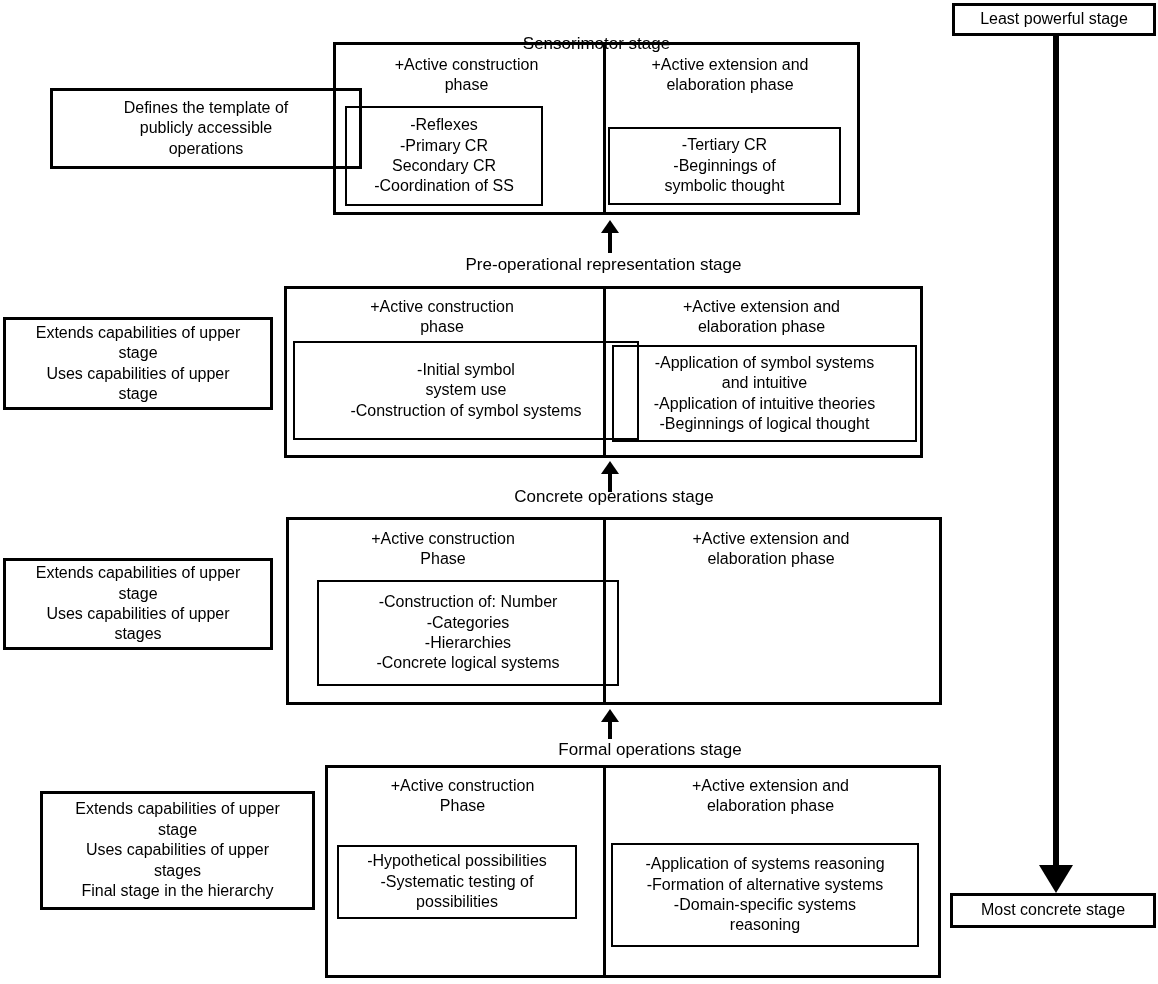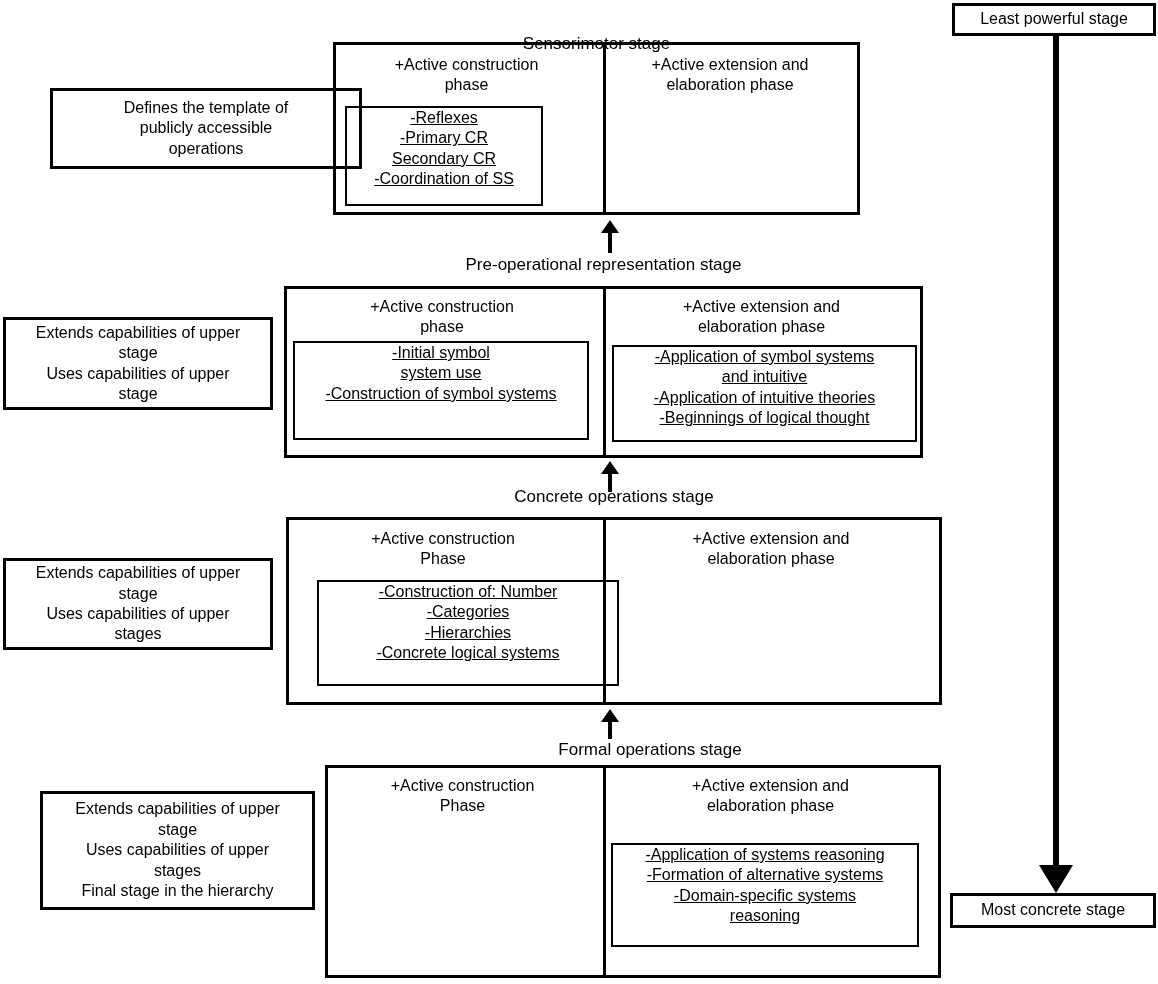--- a/index.html
+++ b/index.html
@@ -4,21 +4,21 @@
 <style>
   html,body{margin:0;padding:0;background:#ffffff;}
   #canvas{
     position:relative;width:1158px;height:984px;background:#ffffff;
     font-family:"Liberation Sans","DejaVu Sans",sans-serif;
     color:#000;overflow:hidden;
   }
   .abs{position:absolute;box-sizing:border-box;}
   .stage-box{border:3px solid #000;display:flex;}
   .col-left{border-right:3px solid #000;height:100%;}
-  .inner-box{border:2px solid #000;display:flex;justify-content:center;text-align:center;text-decoration:underline;}
+  .inner-box{border:2px solid #000;display:flex;align-items:center;justify-content:center;text-align:center;}
   .note-box{border:3px solid #000;display:flex;align-items:center;justify-content:center;text-align:center;}
   .lbl{text-align:center;font-size:17px;line-height:1.25;}
   .pre{white-space:pre-line;}
   .txt{font-size:16px;line-height:1.28;text-align:center;}
   
   .uparrow{width:22px;display:flex;flex-direction:column;align-items:center;}
   .uparrow .head{width:0;height:0;border-left:9px solid transparent;border-right:9px solid transparent;border-bottom:13px solid #000;}
   .uparrow .shaft{width:4px;flex:1;background:#000;}
   
   .axis-shaft{width:6px;background:#000;}
@@ -37,41 +37,46 @@
   <div class="abs txt pre" style="left:333px;top:55px;width:267px;">+Active construction
 phase</div>
   <div class="abs txt pre" style="left:600px;top:55px;width:260px;">+Active extension and
 elaboration phase</div>
   <div class="abs inner-box" style="left:345px;top:106px;width:198px;height:100px;">
     <div class="txt pre">-Reflexes
 -Primary CR
 Secondary CR
 -Coordination of SS</div>
   </div>
+  <div class="abs inner-box" style="left:608px;top:127px;width:233px;height:78px;">
+    <div class="txt pre">-Tertiary CR
+-Beginnings of
+symbolic thought</div>
+  </div>
   <div class="abs note-box" style="left:50px;top:88px;width:312px;height:81px;">
     <div class="txt pre">Defines the template of
 publicly accessible
 operations</div>
   </div>
 
   <div class="abs uparrow" style="left:599px;top:220px;height:33px;">
     <div class="head"></div>
     <div class="shaft"></div>
   </div>
 
   <div class="abs lbl" style="left:284px;top:254px;width:639px;">Pre-operational representation stage</div>
   <div class="abs stage-box" style="left:284px;top:286px;width:639px;height:172px;">
     <div class="col-left" style="width:316px;"></div>
     <div style="flex:1;"></div>
   </div>
   <div class="abs txt pre" style="left:284px;top:297px;width:316px;">+Active construction
 phase</div>
   <div class="abs txt pre" style="left:600px;top:297px;width:323px;">+Active extension and
 elaboration phase</div>
-  <div class="abs inner-box" style="left:293px;top:341px;width:296px;height:99px;">
+  <div class="abs inner-box" style="left:293px;top:341px;width:346px;height:99px;">
     <div class="txt pre">-Initial symbol
 system use
 -Construction of symbol systems</div>
   </div>
   <div class="abs inner-box" style="left:612px;top:345px;width:305px;height:97px;">
     <div class="txt pre">-Application of symbol systems
 and intuitive
 -Application of intuitive theories
 -Beginnings of logical thought</div>
   </div>
@@ -116,20 +121,25 @@
 
   <div class="abs lbl" style="left:342px;top:731px;width:616px;margin-top:8px;">Formal operations stage</div>
   <div class="abs stage-box" style="left:325px;top:765px;width:616px;height:213px;">
     <div class="col-left" style="width:275px;"></div>
     <div style="flex:1;"></div>
   </div>
   <div class="abs txt pre" style="left:325px;top:776px;width:275px;">+Active construction
 Phase</div>
   <div class="abs txt pre" style="left:600px;top:776px;width:341px;">+Active extension and
 elaboration phase</div>
+  <div class="abs inner-box" style="left:337px;top:845px;width:240px;height:74px;">
+    <div class="txt pre">-Hypothetical possibilities
+-Systematic testing of
+possibilities</div>
+  </div>
   <div class="abs inner-box" style="left:611px;top:843px;width:308px;height:104px;">
     <div class="txt pre">-Application of systems reasoning
 -Formation of alternative systems
 -Domain-specific systems
 reasoning</div>
   </div>
   <div class="abs note-box" style="left:40px;top:791px;width:275px;height:119px;">
     <div class="txt pre">Extends capabilities of upper
 stage
 Uses capabilities of upper

